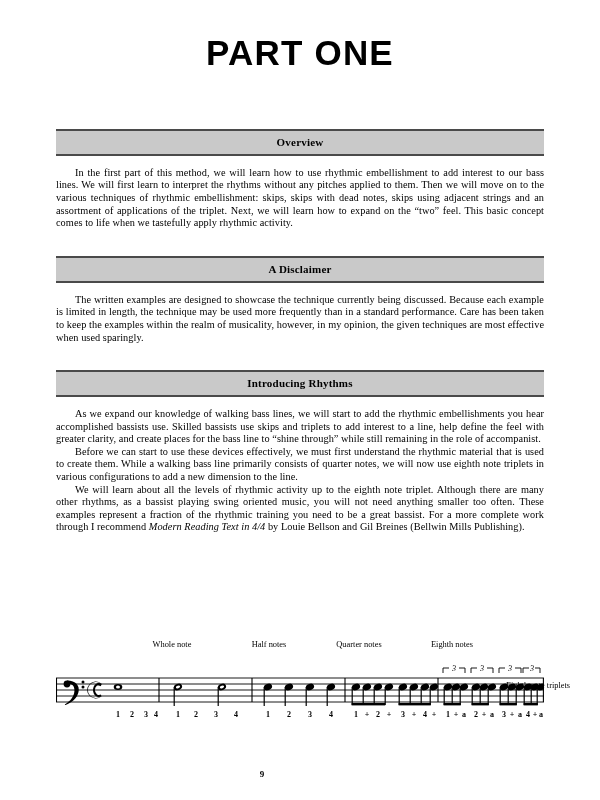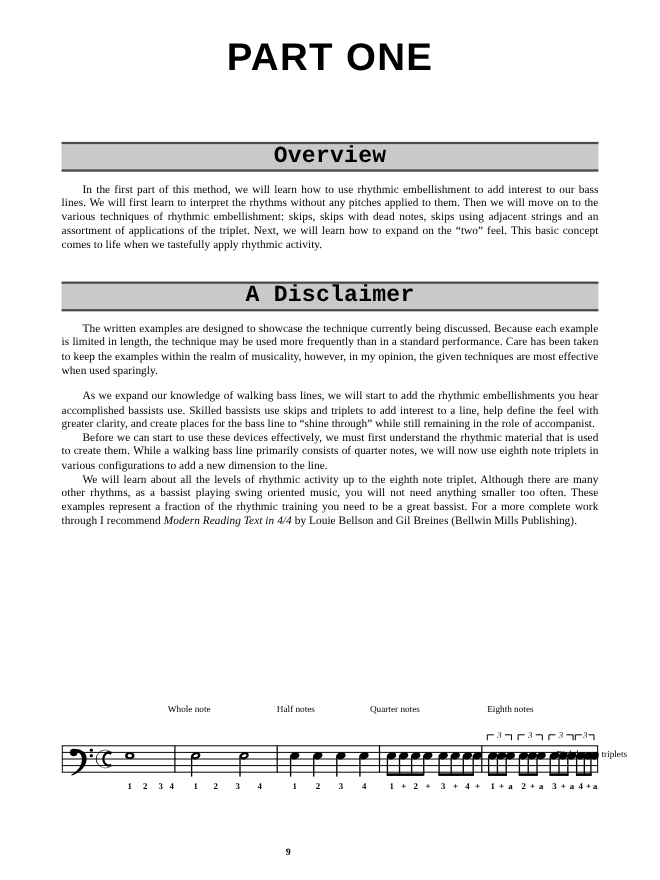--- a/index.html
+++ b/index.html
@@ -43,23 +43,23 @@
     background: #c9c9c9;
     border-top: 2px solid #4a4a4a;
     border-bottom: 2px solid #4a4a4a;
     height: 27px;
     display: flex;
     align-items: center;
     justify-content: center;
     box-sizing: border-box;
   }
   .section-bar .bar-title {
-    font-family: Liberation Mono, monospace;
+    font-family: Liberation Serif, serif;
     font-weight: bold;
-    font-size: 21px;
+    font-size: 11px;
     letter-spacing: 0.2px;
     line-height: 1;
   }
   .section-bar.first { margin-top: 57px; }
 
   
   .body-block {
     margin-top: 11px;
     text-align: justify;
     font-size: 10.3px;
@@ -142,32 +142,35 @@
     <p>In the first part of this method, we will learn how to use rhythmic embellishment to add interest to our bass lines. We will first learn to interpret the rhythms without any pitches applied to them. Then we will move on to the various techniques of rhythmic embellishment: skips, skips with dead notes, skips using adjacent strings and an assortment of applications of the triplet. Next, we will learn how to expand on the “two” feel. This basic concept comes to life when we tastefully apply rhythmic activity.</p>
   </div>
 
   <div class="section-bar">
     <span class="bar-title">A Disclaimer</span>
   </div>
   <div class="body-block">
     <p>The written examples are designed to showcase the technique currently being discussed. Because each example is limited in length, the technique may be used more frequently than in a standard performance. Care has been taken to keep the examples within the realm of musicality, however, in my opinion, the given techniques are most effective when used sparingly.</p>
   </div>
 
+  <div class="section-bar">
+    <span class="bar-title">Introducing Rhythms</span>
+  </div>
   <div class="body-block">
     <p>As we expand our knowledge of walking bass lines, we will start to add the rhythmic embellishments you hear accomplished bassists use. Skilled bassists use skips and triplets to add interest to a line, help define the feel with greater clarity, and create places for the bass line to “shine through” while still remaining in the role of accompanist.</p>
     <p>Before we can start to use these devices effectively, we must first understand the rhythmic material that is used to create them. While a walking bass line primarily consists of quarter notes, we will now use eighth note triplets in various configurations to add a new dimension to the line.</p>
     <p><span>We will learn about all the levels of rhythmic activity up to the eighth note triplet. Although there are many other rhythms, as a bassist playing swing oriented music, you will not need anything smaller too often. These examples represent a fraction of the rhythmic training you need to be a great bassist. For a more complete work through I recommend </span><i>Modern Reading Text in 4/4</i><span> by Louie Bellson and Gil Breines (Bellwin Mills Publishing).</span></p>
   </div>
 
   <div class="figure">
     <div class="fig-labels">
         <span style="left: 116px; transform: translateX(-50%); text-align: center;">Whole note</span>
         <span style="left: 213px; transform: translateX(-50%);">Half notes</span>
         <span style="left: 303px; transform: translateX(-50%);">Quarter notes</span>
-        <span style="left: 408px; transform: translateX(-50%);">Eighth notes</span>
+        <span style="left: 396px; transform: translateX(-50%);">Eighth notes</span>
         <span style="left: 482px; transform: translateX(-50%); margin-top: 41px;">Eighth note triplets</span>
       </div>
     <div class="staff-wrap">
       <svg width="488" height="40" viewBox="0 0 488 40">
 
         <g stroke="#000" stroke-width="0.9">
           <line x1="0" y1="4" x2="488" y2="4"></line>
           <line x1="0" y1="10" x2="488" y2="10"></line>
           <line x1="0" y1="16" x2="488" y2="16"></line>
           <line x1="0" y1="22" x2="488" y2="22"></line>

